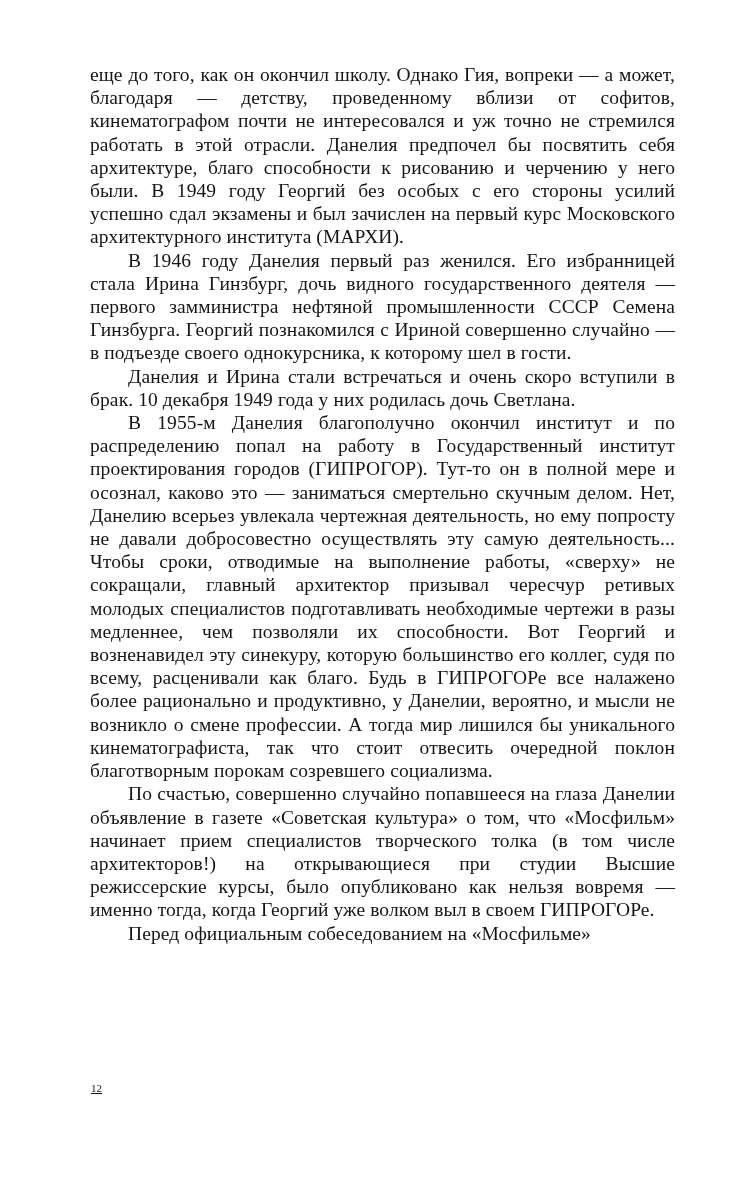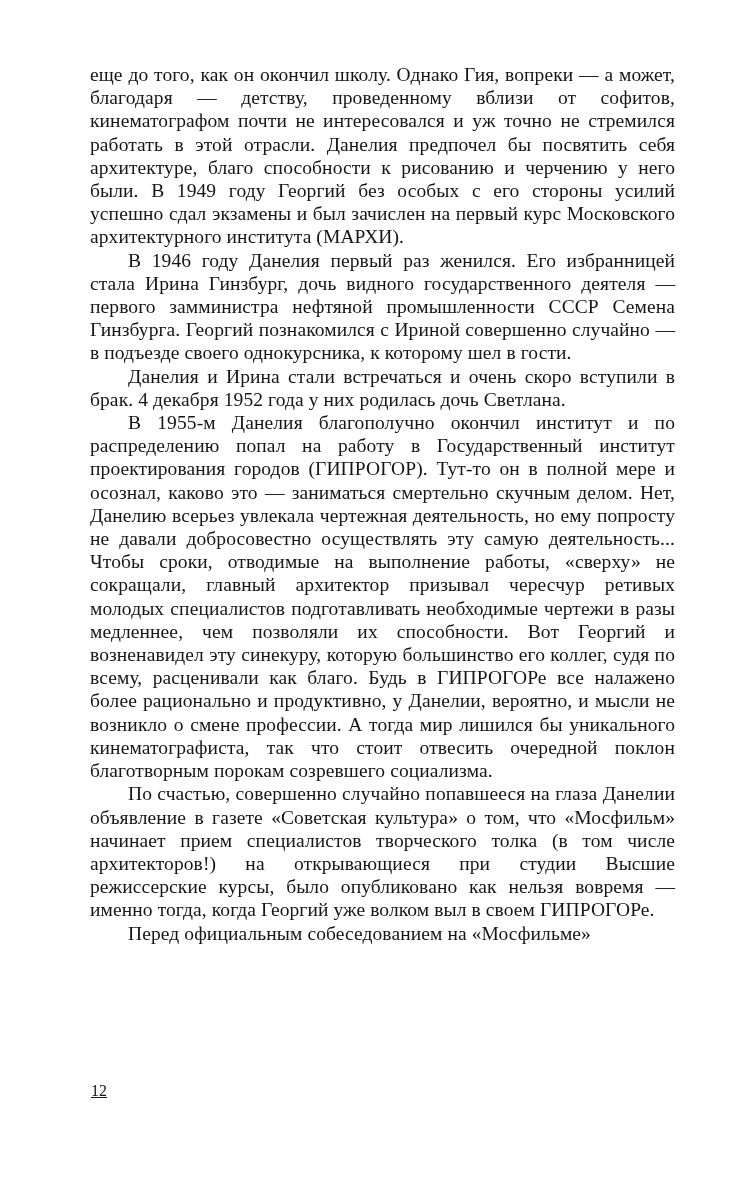--- a/index.html
+++ b/index.html
@@ -33,31 +33,31 @@
     text-indent: 38px;
     margin: 0;
   }
   .para.no-indent {
     text-indent: 0;
   }
   .page-number {
     position: absolute;
     left: 91px;
     top: 1082px;
-    font-size: 16px;
+    font-size: 11px;
     color: #151515;
     text-decoration: underline;
   }
 </style>
 </head>
 <body>
 
 <div class="page">
   <div class="text-block">
     <p class="para no-indent">еще до того, как он окончил школу. Однако Гия, вопреки — а может, благодаря — детству, проведенному вблизи от софитов, кинематографом почти не интересовался и уж точно не стремился работать в этой отрасли. Данелия предпочел бы посвятить себя архитектуре, благо способности к рисованию и черчению у него были. В 1949 году Георгий без особых с его стороны усилий успешно сдал экзамены и был зачислен на первый курс Московского архитектурного института (МАРХИ).</p>
     <p class="para">В 1946 году Данелия первый раз женился. Его избранницей стала Ирина Гинзбург, дочь видного государственного деятеля — первого замминистра нефтяной промышленности СССР Семена Гинзбурга. Георгий познакомился с Ириной совершенно случайно — в подъезде своего однокурсника, к которому шел в гости.</p>
-    <p class="para">Данелия и Ирина стали встречаться и очень скоро вступили в брак. 4 декабря 1952 года у них родилась дочь Светлана.</p>
+    <p class="para">Данелия и Ирина стали встречаться и очень скоро вступили в брак. 10 декабря 1949 года у них родилась дочь Светлана.</p>
     <p class="para">В 1955-м Данелия благополучно окончил институт и по распределению попал на работу в Государственный институт проектирования городов (ГИПРОГОР). Тут-то он в полной мере и осознал, каково это — заниматься смертельно скучным делом. Нет, Данелию всерьез увлекала чертежная деятельность, но ему попросту не давали добросовестно осуществлять эту самую деятельность... Чтобы сроки, отводимые на выполнение работы, «сверху» не сокращали, главный архитектор призывал чересчур ретивых молодых специалистов подготавливать необходимые чертежи в разы медленнее, чем позволяли их способности. Вот Георгий и возненавидел эту синекуру, которую большинство его коллег, судя по всему, расценивали как благо. Будь в ГИПРОГОРе все налажено более рационально и продуктивно, у Данелии, вероятно, и мысли не возникло о смене профессии. А тогда мир лишился бы уникального кинематографиста, так что стоит отвесить очередной поклон благотворным порокам созревшего социализма.</p>
     <p class="para">По счастью, совершенно случайно попавшееся на глаза Данелии объявление в газете «Советская культура» о том, что «Мосфильм» начинает прием специалистов творческого толка (в том числе архитекторов!) на открывающиеся при студии Высшие режиссерские курсы, было опубликовано как нельзя вовремя — именно тогда, когда Георгий уже волком выл в своем ГИПРОГОРе.</p>
     <p class="para">Перед официальным собеседованием на «Мосфильме»</p>
   </div>
   <div class="page-number">12</div>
 </div>
 
 </body></html>

